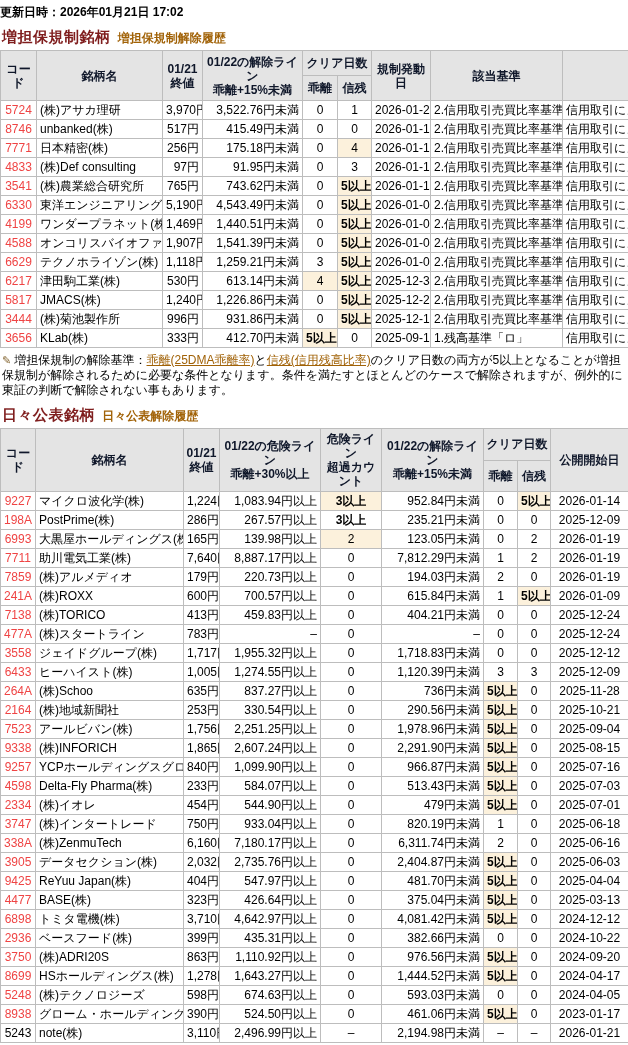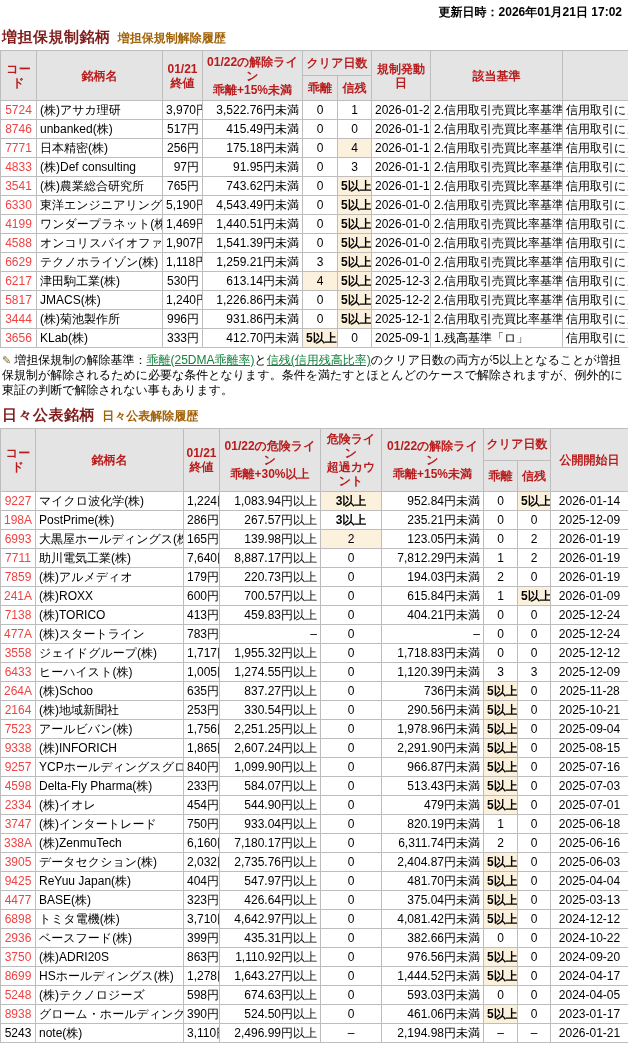--- a/index.html
+++ b/index.html
@@ -3,21 +3,20 @@
 <meta charset="utf-8">
 <style>
   html,body{margin:0;padding:0;background:#fff;}
   body{
     width:628px;
     font-family:"Liberation Sans","DejaVu Sans",sans-serif;
     font-size:12px;
     color:#000;
   }
   .updated{
-    text-align:right;
     font-weight:bold;
     padding:4px 6px 2px 0;
     height:16px;
   }
   .section-head{margin:6px 0 3px 2px;}
   .stitle{font-size:15px;font-weight:bold;color:#7f1d1d;letter-spacing:0.5px;}
   a.hist{font-size:12px;color:#a16207;text-decoration:none;margin-left:4px;font-weight:bold;}
   .tbl-clip{width:628px;overflow:hidden;}
   table{border-collapse:collapse;table-layout:fixed;}
   th,td{
@@ -26,39 +25,39 @@
     height:18px;
     line-height:18px;
     overflow:hidden;
     white-space:nowrap;
     font-size:12px;
   }
   th{
     background:#e4e4e4;
     font-weight:bold;
     text-align:center;
-    color:#b91c1c;
+    color:#0f172a;
     white-space:pre-line;
     line-height:14px;
     padding:3px 2px;
   }
   td.c{text-align:center;}
   td.r{text-align:right;}
   td.l{text-align:left;}
   td.hl{background:#fcf1dc;}
   td.b{font-weight:bold;}
   a.code-link{color:#ef4444;text-decoration:none;}
   .note{
     margin:5px 2px 8px 2px;
     line-height:15px;
     color:#000;
   }
   .note .nicon{color:#8a6d3b;font-size:11px;margin-right:3px;}
   .note .nlabel{font-weight:normal;}
-  .note a{color:#15803d;text-decoration:underline;}
+  .note a{color:#a16207;text-decoration:underline;}
   #tbl1{width:702px;}
   #tbl2{width:628px;}
 </style>
 </head>
 <body>
 
 <div class="updated">更新日時：2026年01月21日 17:02</div>
 
 <div class="section-head">
   <span class="stitle">増担保規制銘柄</span>

